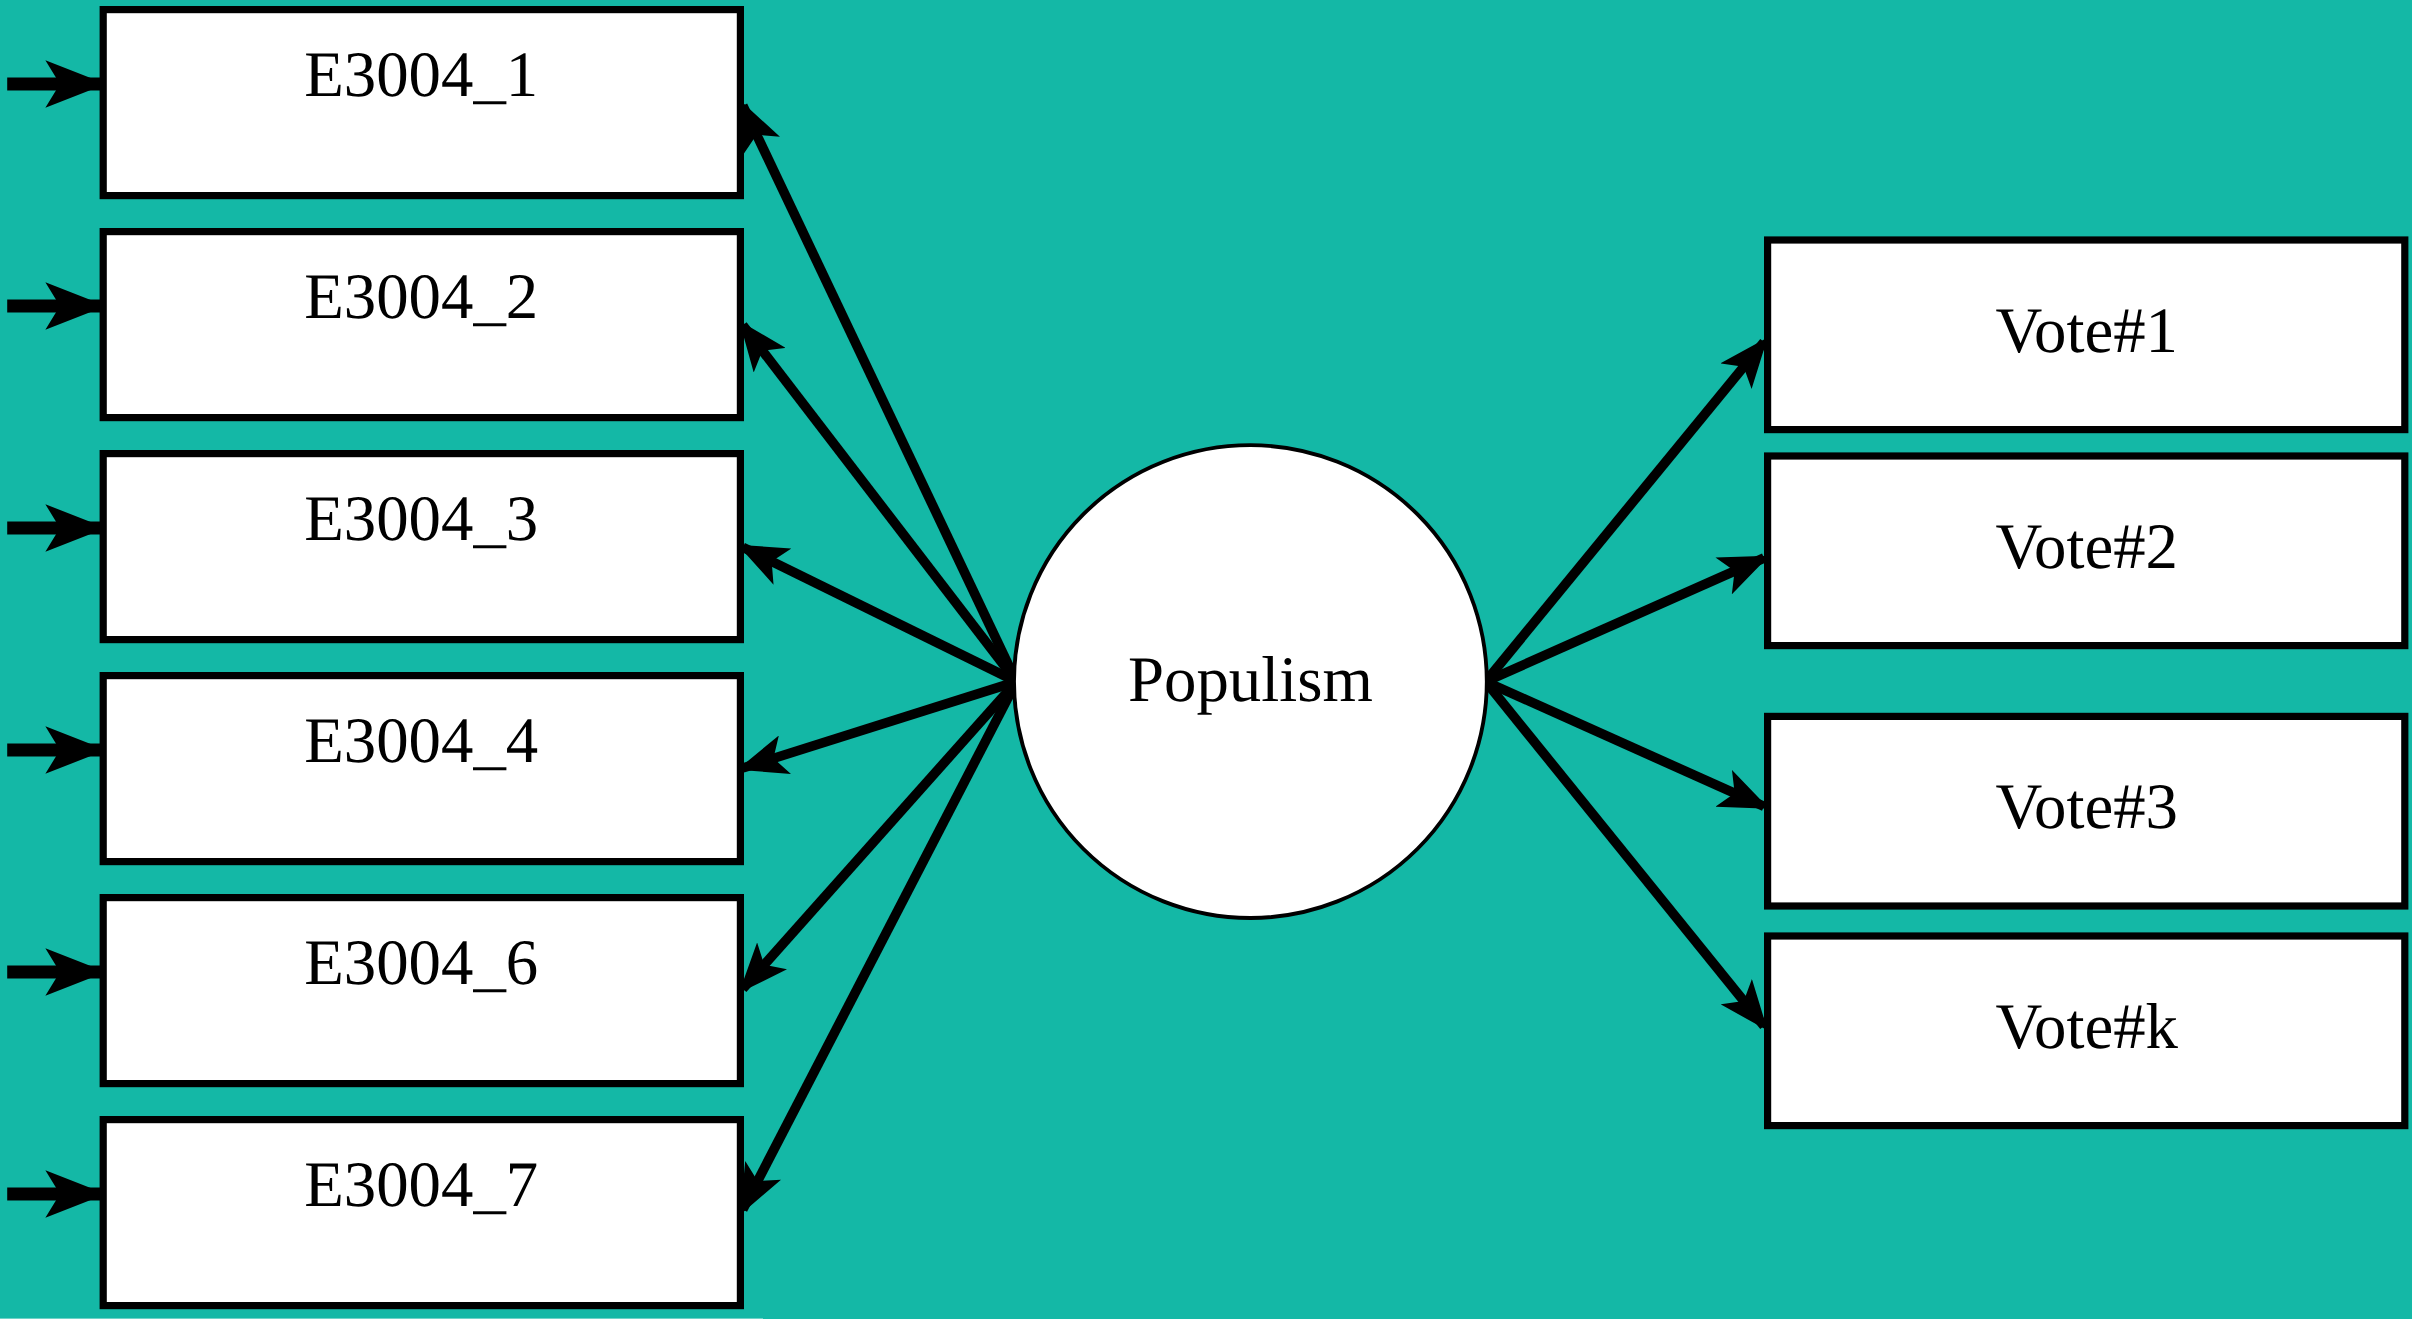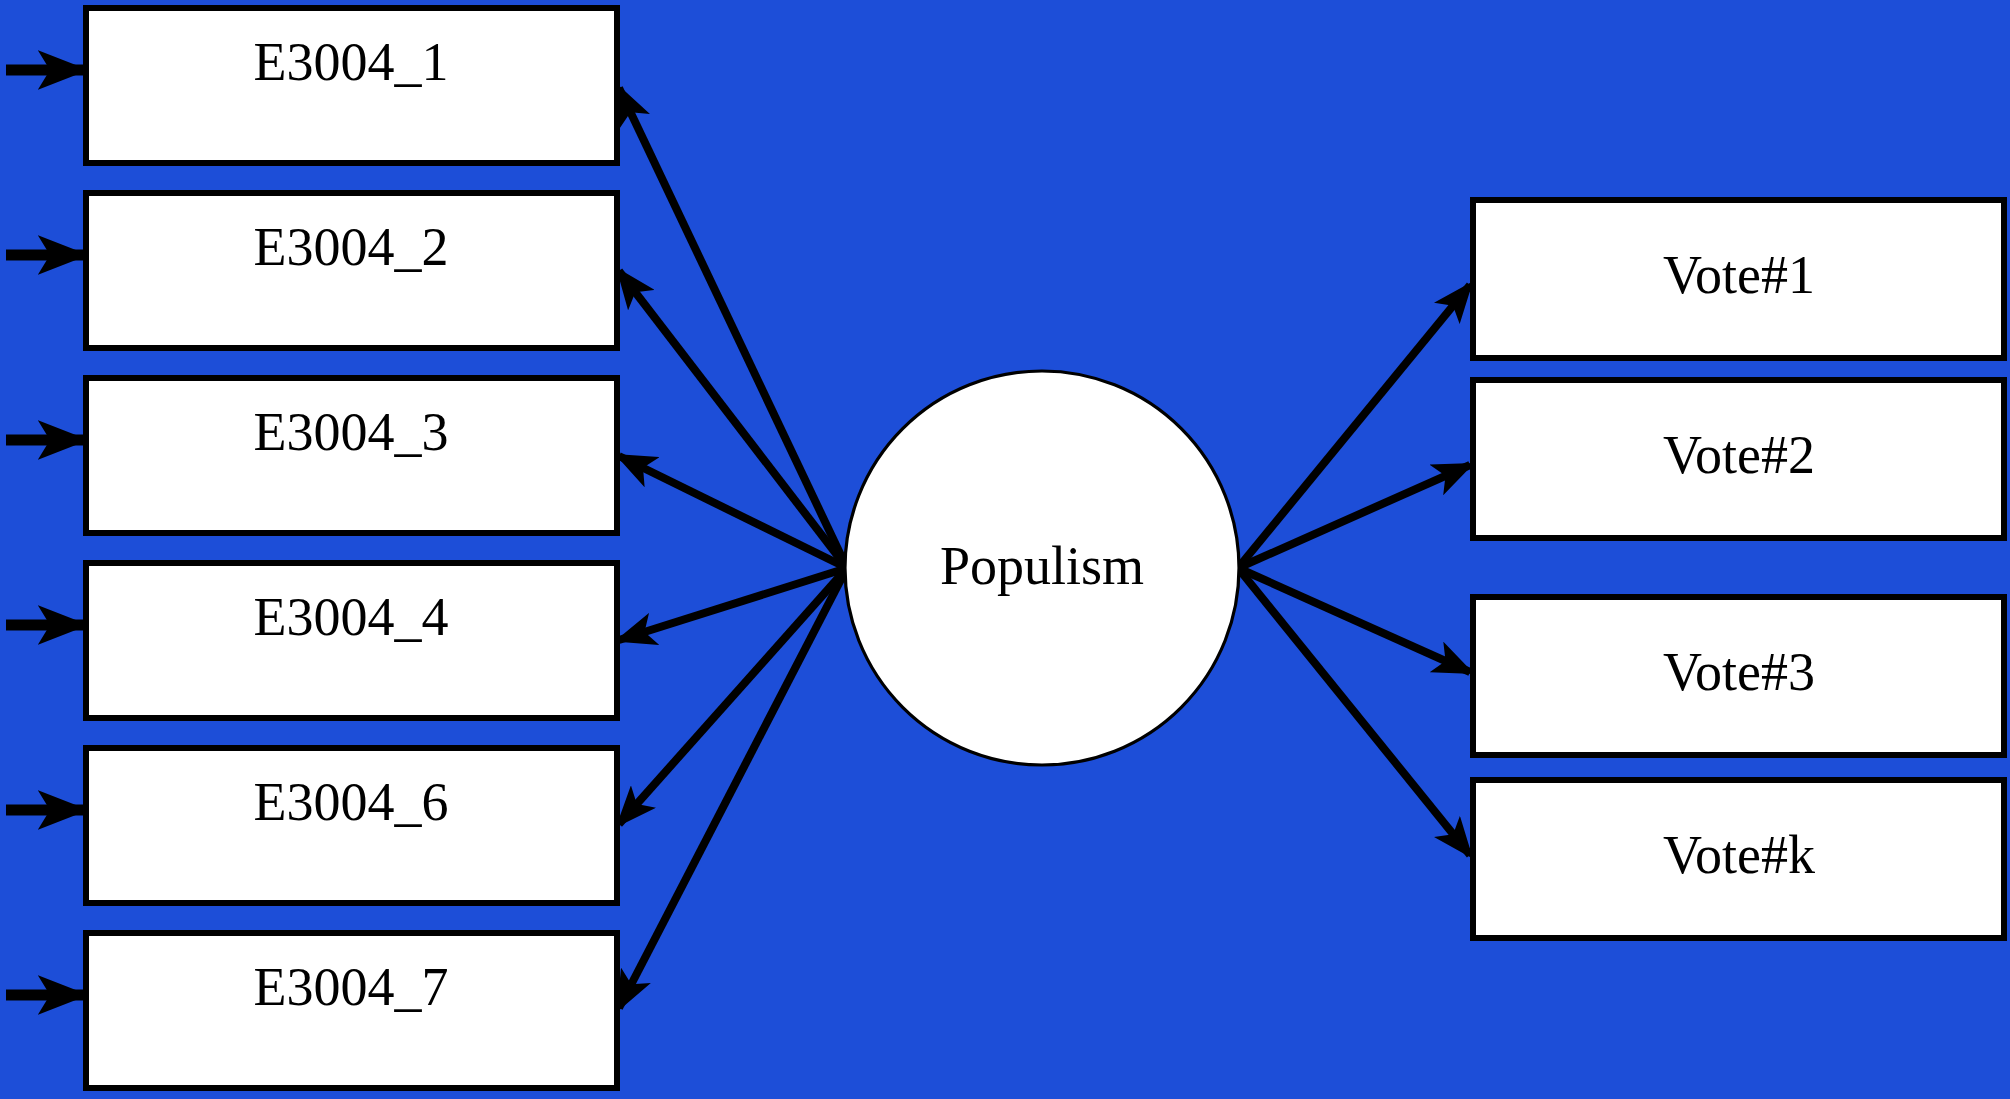--- a/index.html
+++ b/index.html
@@ -11,21 +11,21 @@
   body {
     width: 2010px;
     height: 1099px;
     overflow: hidden;
     font-family: "Liberation Serif", "DejaVu Serif", serif;
   }
   #diagram-root {
     position: relative;
     width: 2010px;
     height: 1099px;
-    background: #1d4ed8;
+    background: #14b8a6;
   }
   svg#path-diagram {
     display: block;
     width: 2010px;
     height: 1099px;
   }
   .node-box {
     fill: #ffffff;
     stroke: #000000;
     stroke-width: 6;

